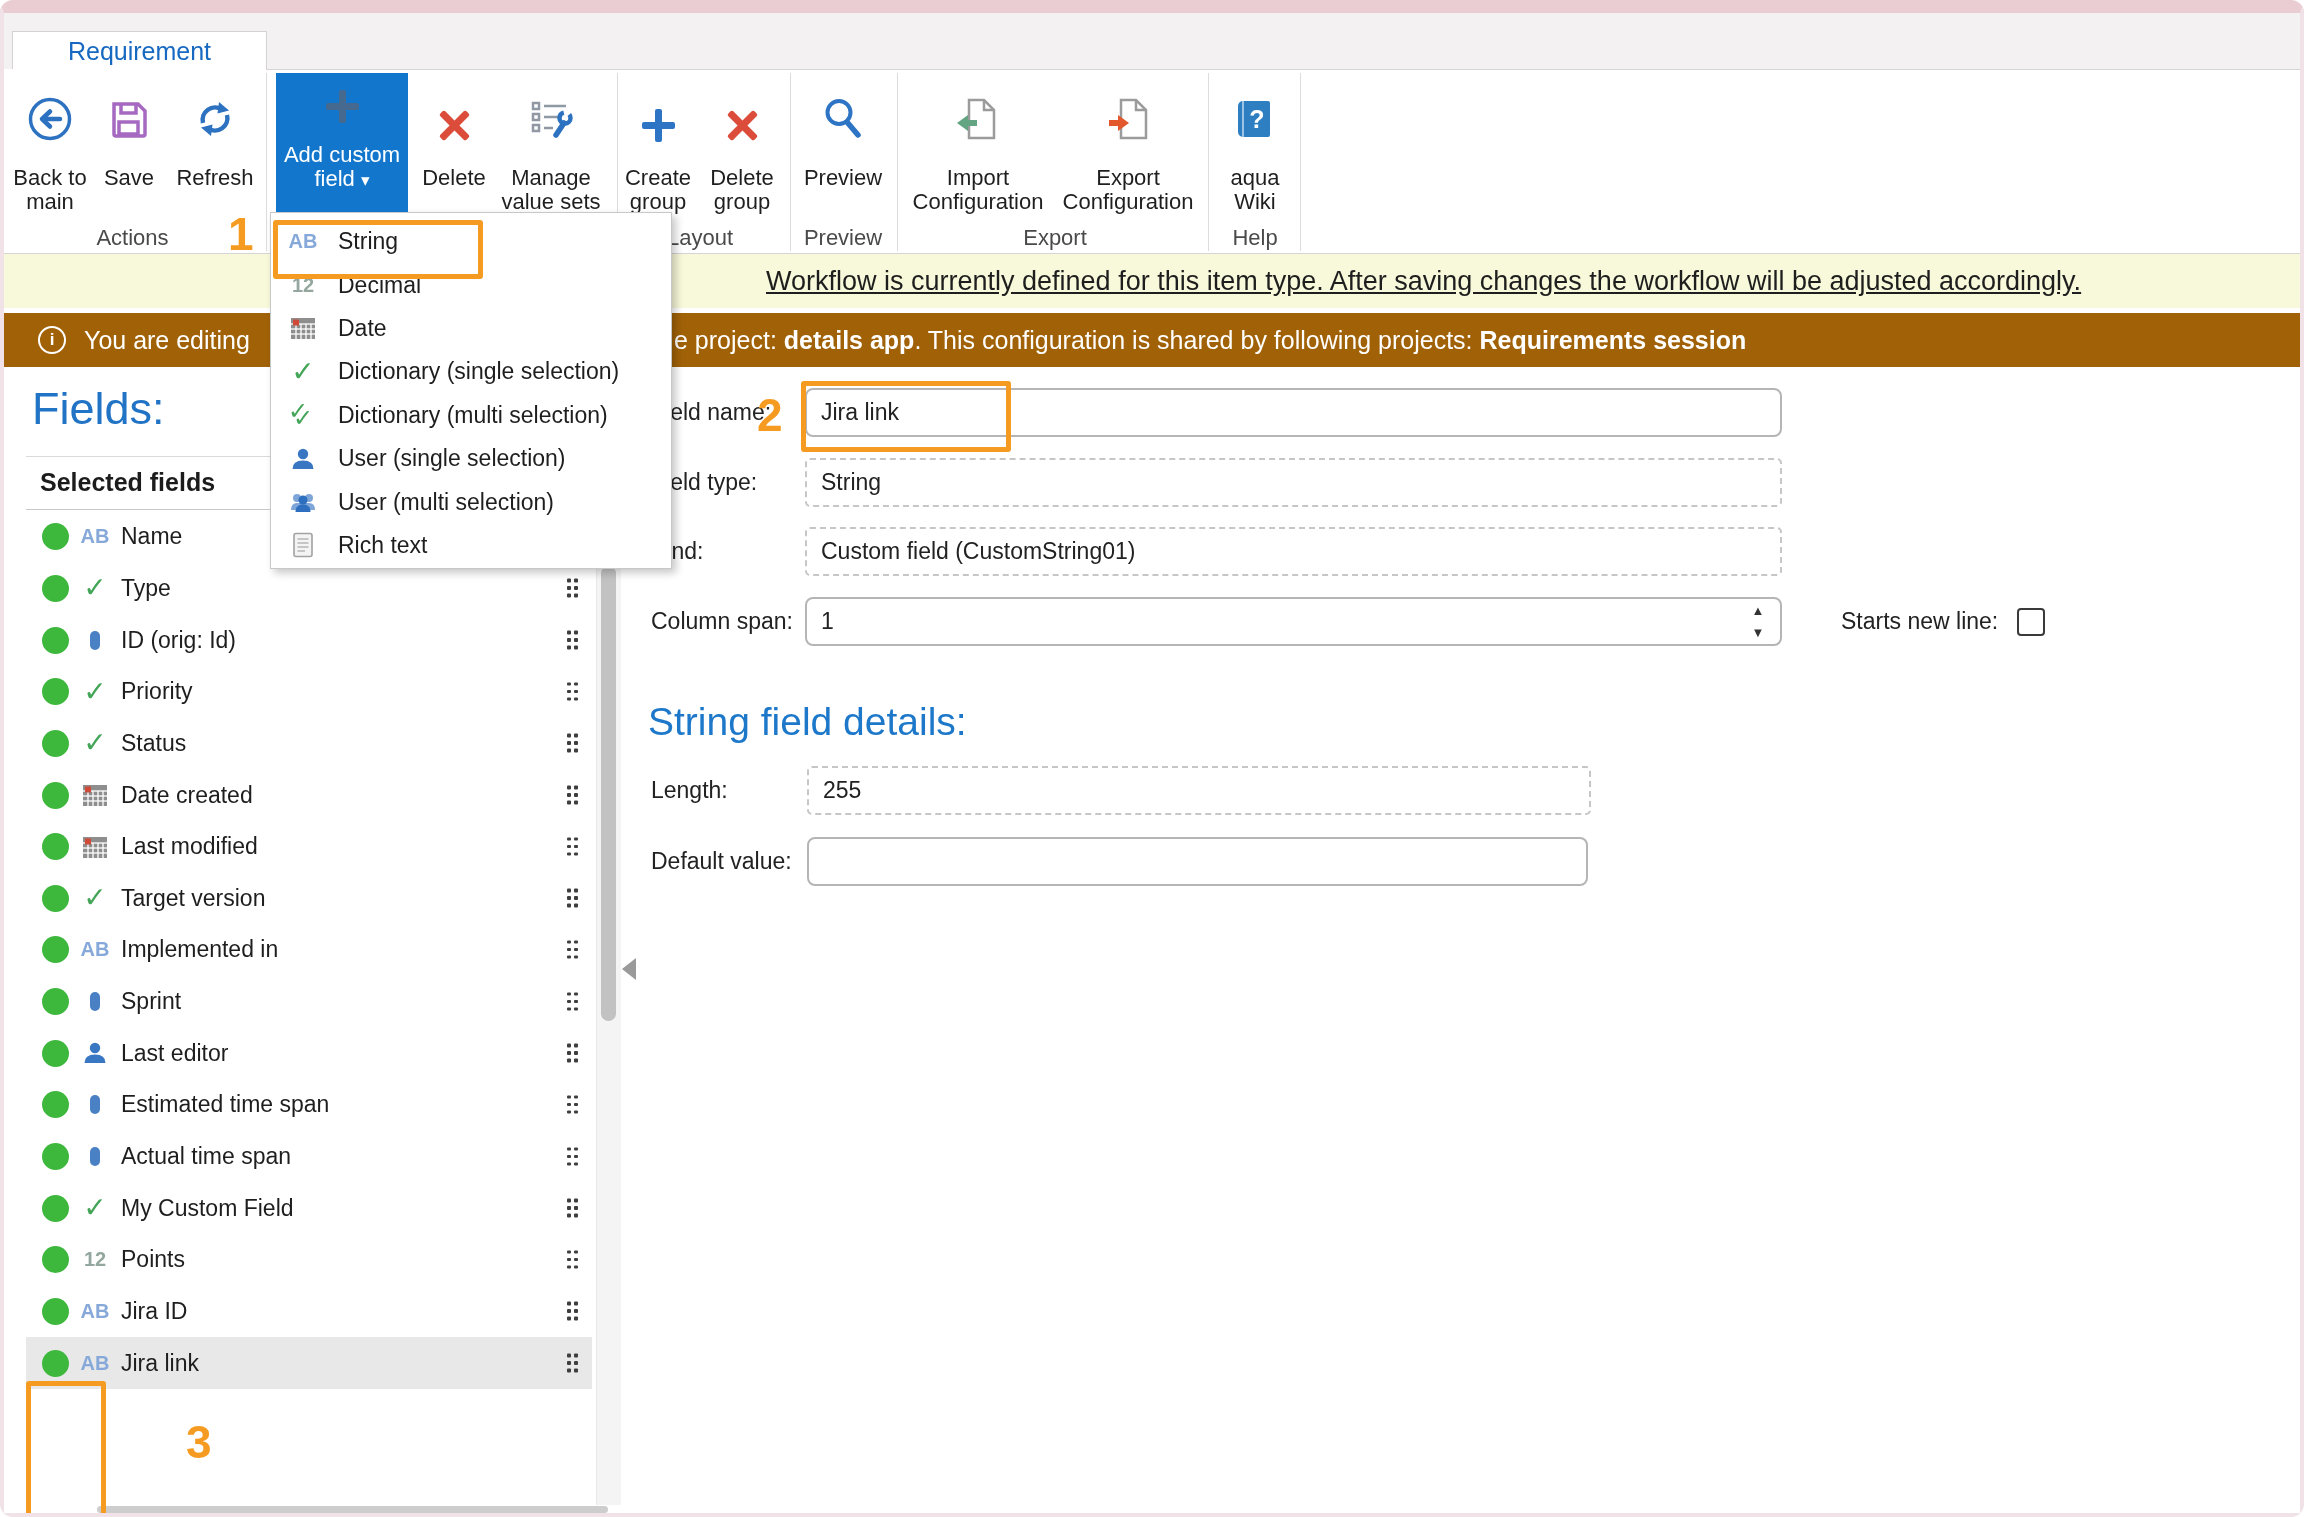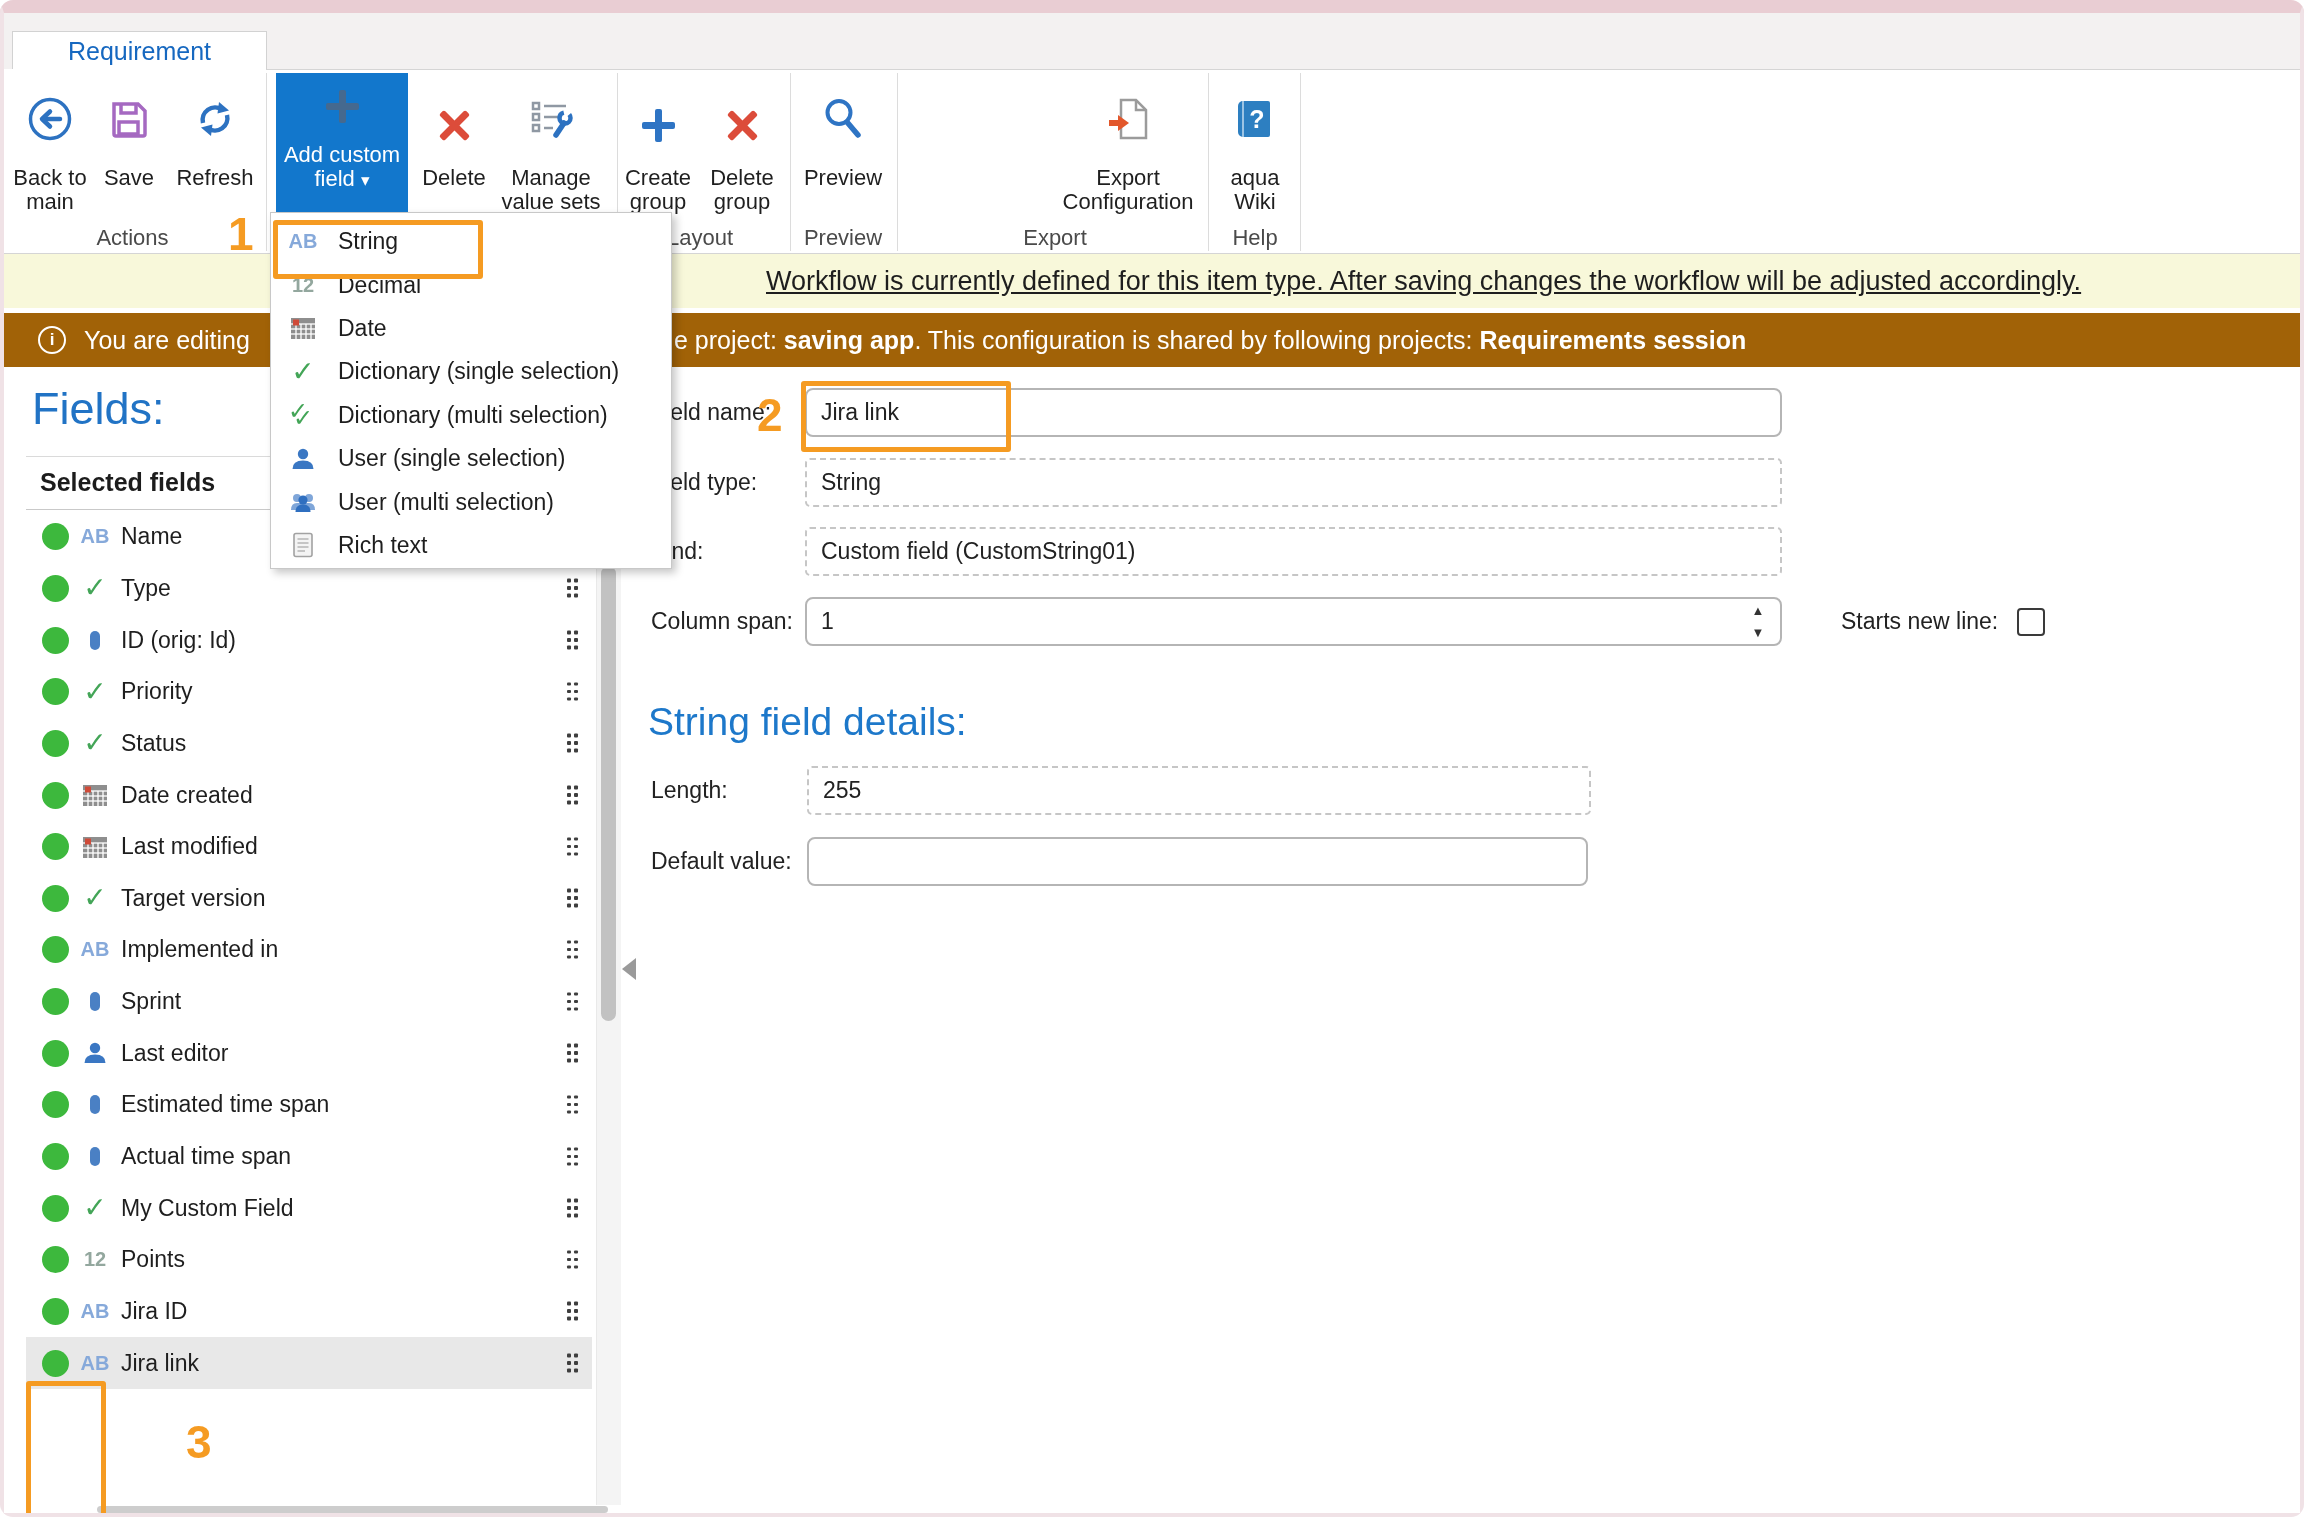--- a/index.html
+++ b/index.html
@@ -189,20 +189,30 @@
         <svg width="46" height="46" viewBox="0 0 46 46">
             <circle cx="19" cy="16.5" r="11.5" fill="none" stroke="#2e74c4" stroke-width="4"></circle>
             <line x1="27" y1="26" x2="38" y2="39" stroke="#2e74c4" stroke-width="5.5" stroke-linecap="round"></line>
           </svg>
       </div>
       <div class="rlabel">Preview</div>
     </div>
 
     <div class="rsep" style="left:897px;"></div>
 
+    <div class="ritem" style="left:902px;width:152px;">
+      <div class="ricon">
+        <svg width="46" height="46" viewBox="0 0 46 46">
+            <path d="M14 4 h15 l10 10 v28 H14 z" fill="#fff" stroke="#9b9b9b" stroke-width="2.5"></path>
+            <path d="M29 4 v10 h10" fill="none" stroke="#9b9b9b" stroke-width="2.5"></path>
+            <polygon points="2,27 13,19 13,24 22,24 22,30 13,30 13,35" fill="#63a583"></polygon>
+          </svg>
+      </div>
+      <div class="rlabel">Import Configuration</div>
+    </div>
 
     <div class="ritem" style="left:1052px;width:152px;">
       <div class="ricon">
         <svg width="46" height="46" viewBox="0 0 46 46">
             <path d="M16 4 h15 l10 10 v28 H16 z" fill="#fff" stroke="#9b9b9b" stroke-width="2.5"></path>
             <path d="M31 4 v10 h10" fill="none" stroke="#9b9b9b" stroke-width="2.5"></path>
             <polygon points="24,27 13,19 13,24 4,24 4,30 13,30 13,35" fill="#e2572b"></polygon>
           </svg>
       </div>
       <div class="rlabel">Export Configuration</div>
@@ -237,21 +247,21 @@
     </div>
   </div>
 
   <div class="bar-yellow">
     <span>Workflow is currently defined for this item type. After saving changes the workflow will be adjusted accordingly.</span>
   </div>
 
   <div class="bar-blue">
     <span class="infoicon"></span>
     <span class="lefttext">You are editing</span>
-    <span class="righttext"><span>e project: </span><span class="bold">saving app</span><span>. This configuration is shared by following projects: </span><span class="bold">Requirements session</span></span>
+    <span class="righttext"><span>e project: </span><span class="bold">details app</span><span>. This configuration is shared by following projects: </span><span class="bold">Requirements session</span></span>
   </div>
 
   <div class="fields-title">Fields:</div>
   <div class="rule1"></div>
   <div class="fields-subtitle">Selected fields</div>
   <div class="rule2"></div>
 
   <div class="fieldlist">
     <div class="frow">
         <span class="gdot"></span>

